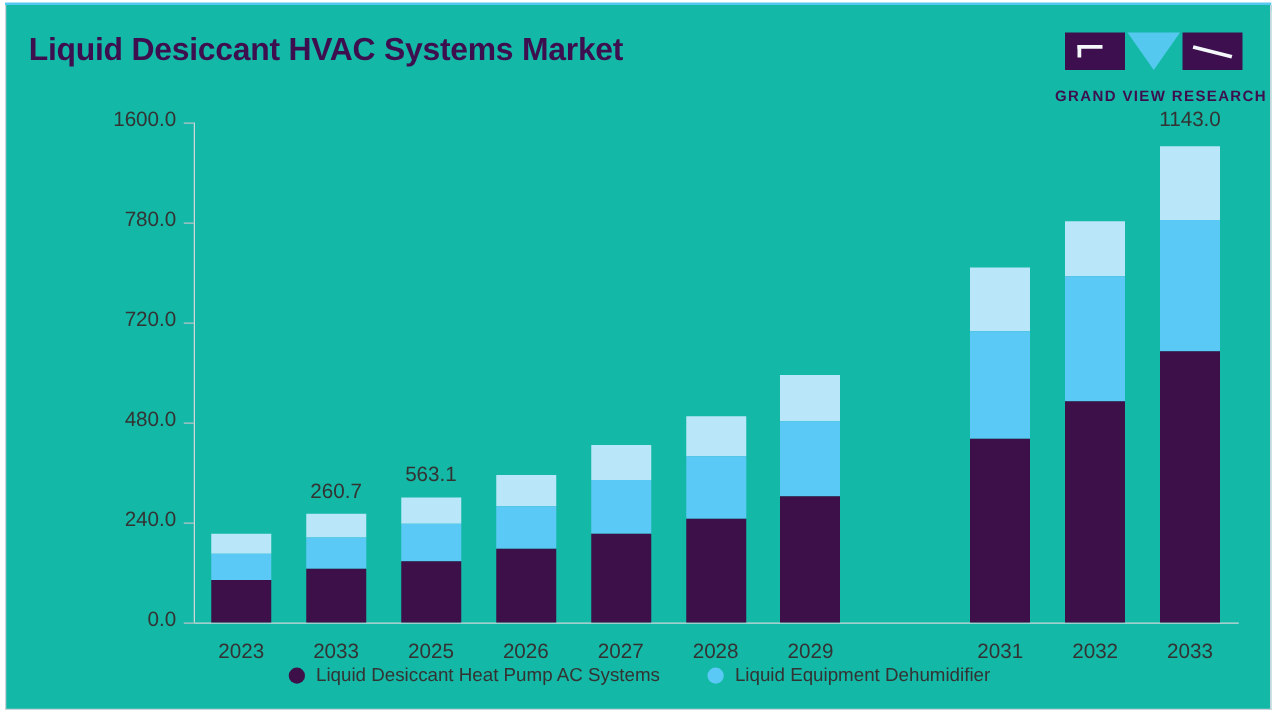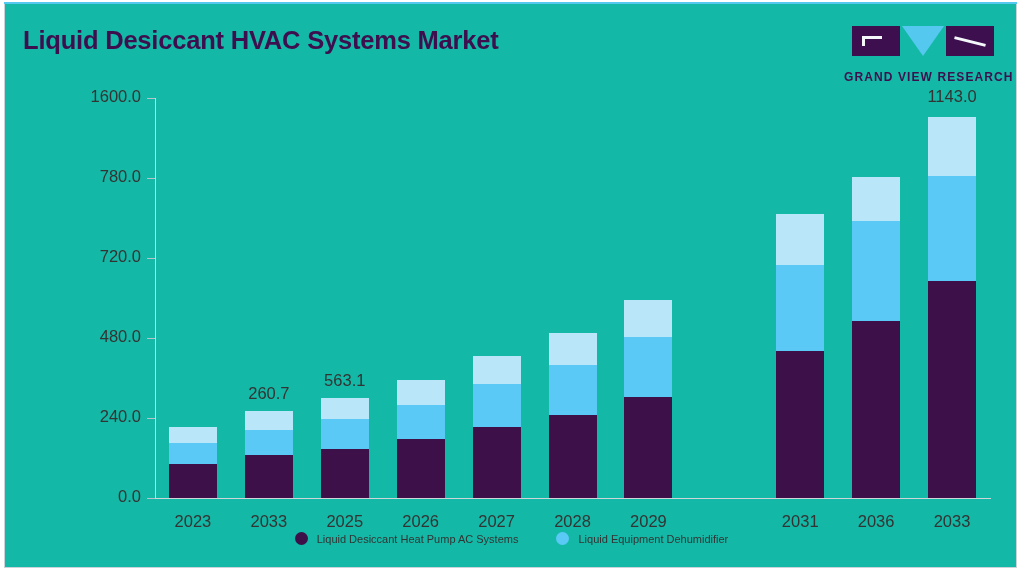--- a/index.html
+++ b/index.html
@@ -218,21 +218,21 @@
     align-items: center;
     gap: 9px;
   }
   .legend-dot {
     width: 13px;
     height: 13px;
     border-radius: 50%;
     display: block;
   }
   .legend-text {
-    font-size: 11px;
+    font-size: 15px;
     color: #333333;
     white-space: nowrap;
   }
 </style>
 </head>
 <body>
 
 <div id="top-accent"></div>
 
 <div id="card">
@@ -351,21 +351,21 @@
             <div class="seg" style="height: 146.667px; background: rgb(61, 16, 73);"></div>
           </div>
           <div class="xtick-label">2031</div>
         </div>
         <div class="bar-group" style="left: 697.136px; width: 48px; height: 400px;">
           <div class="bar-stack">
             <div class="seg" style="height: 44px; background: rgb(185, 230, 248);"></div>
             <div class="seg" style="height: 100px; background: rgb(91, 201, 245);"></div>
             <div class="seg" style="height: 176.667px; background: rgb(61, 16, 73);"></div>
           </div>
-          <div class="xtick-label">2036</div>
+          <div class="xtick-label">2032</div>
         </div>
         <div class="bar-group" style="left: 773.045px; width: 48px; height: 400px;">
           <div class="bar-stack">
             <div class="seg" style="height: 59.3333px; background: rgb(185, 230, 248);"></div>
             <div class="seg" style="height: 105px; background: rgb(91, 201, 245);"></div>
             <div class="seg" style="height: 216.667px; background: rgb(61, 16, 73);"></div>
           </div>
           <div class="bar-label" style="bottom: 392px;">1143.0</div>
           <div class="xtick-label">2033</div>
         </div>

